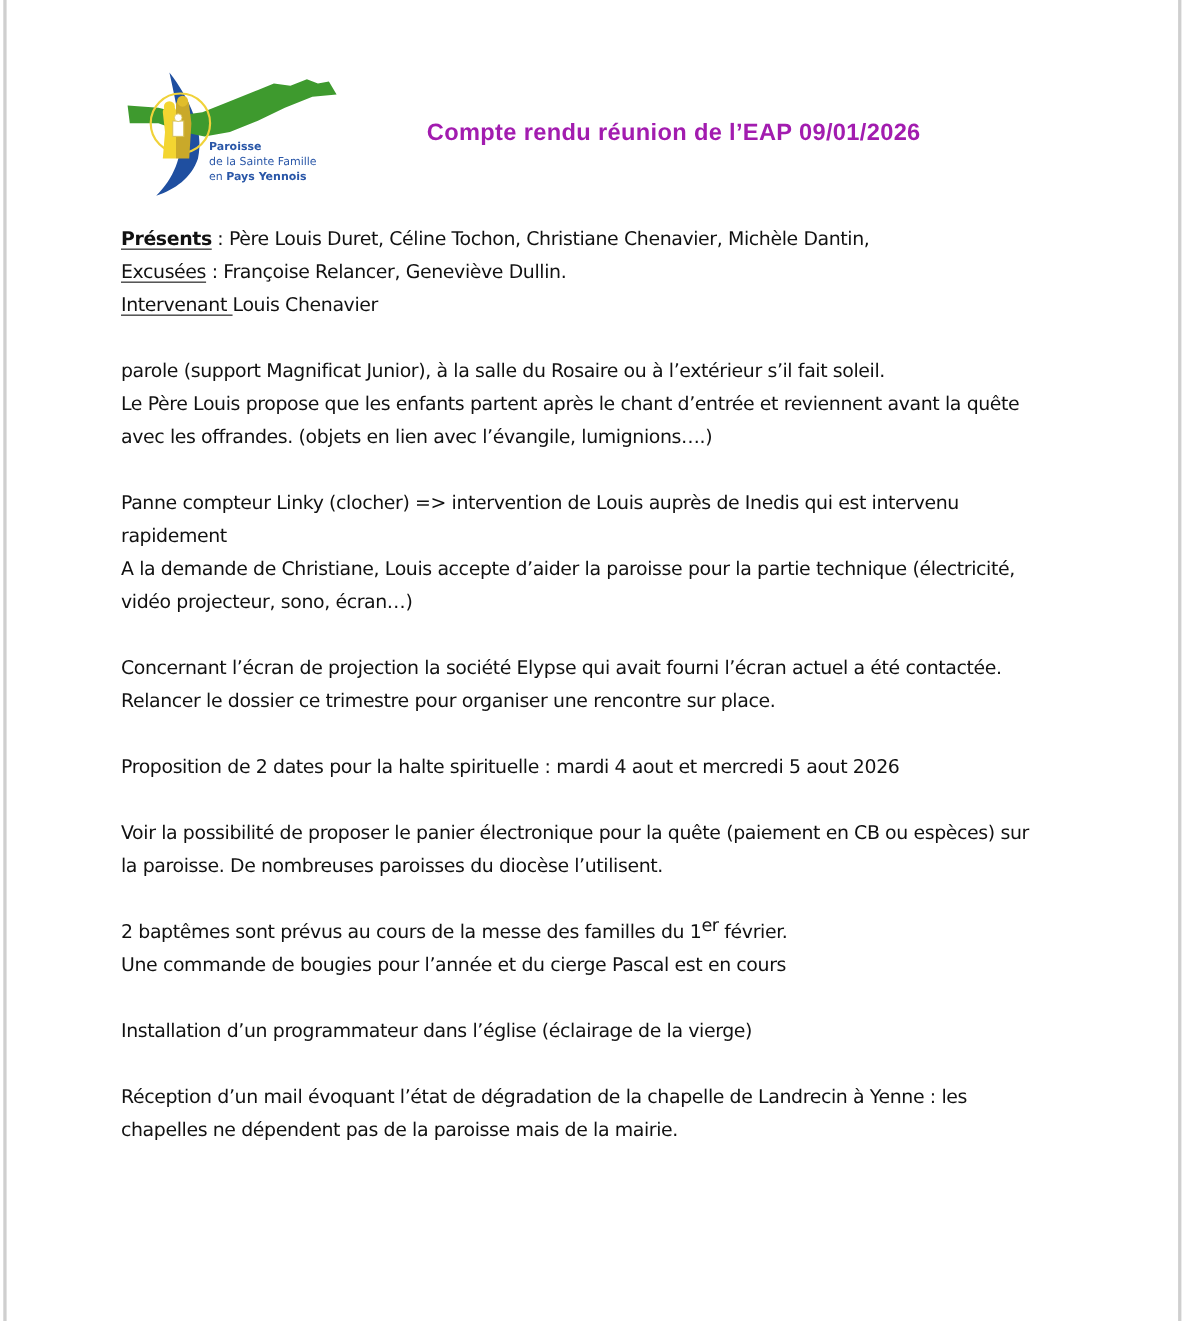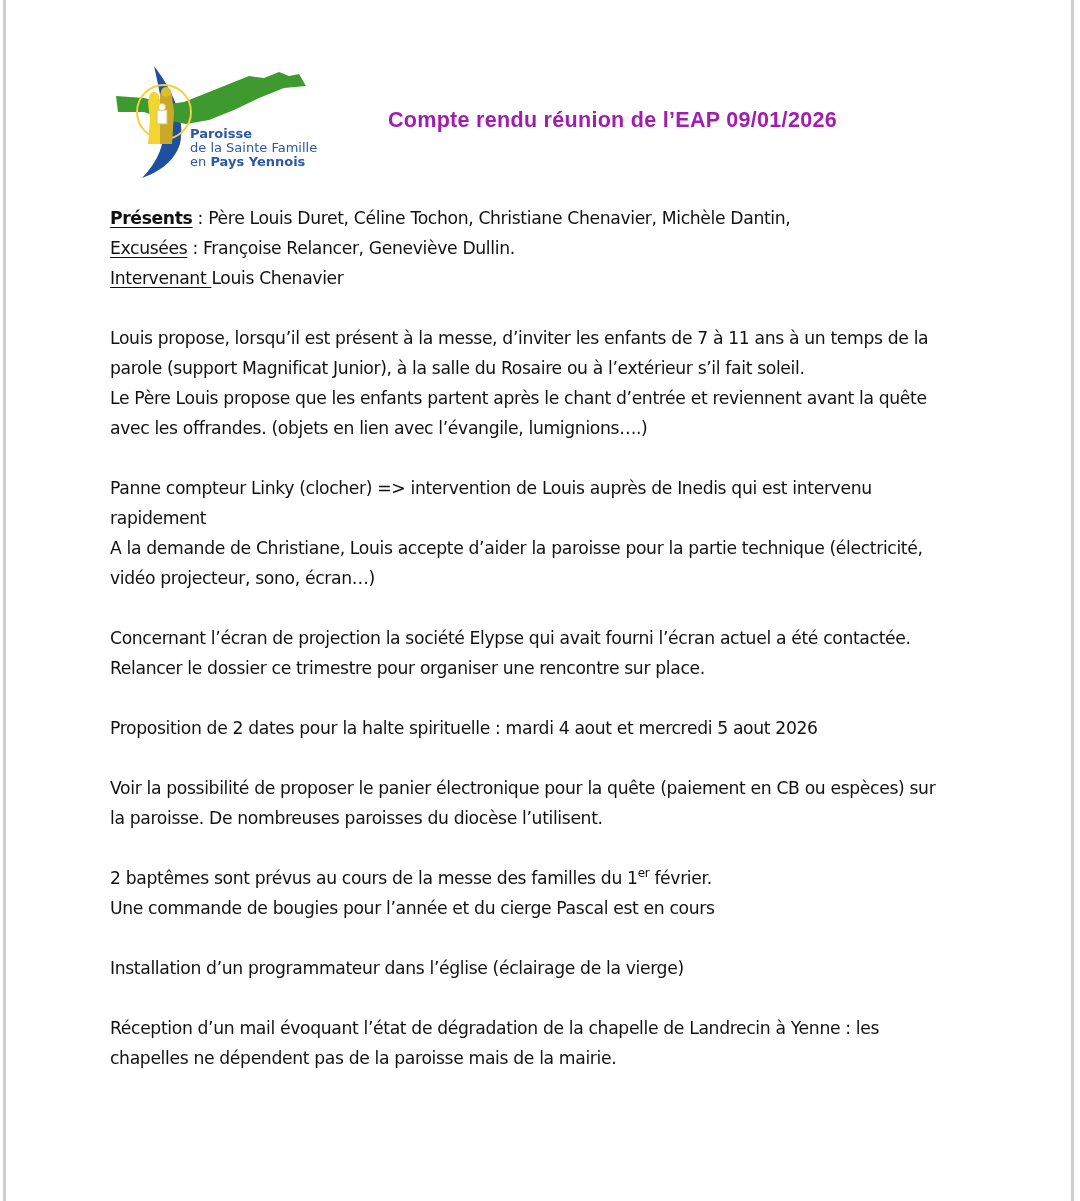--- a/index.html
+++ b/index.html
@@ -36,21 +36,21 @@
       left: 0;
       top: 0;
     }
     .logo-text {
       position: absolute;
       left: 76px;
       top: 63px;
       font-family: "DejaVu Sans", sans-serif;
       font-weight: bold;
       color: #2a57a8;
-      font-size: 13px;
+      font-size: 10px;
       line-height: 14px;
       white-space: nowrap;
     }
     .logo-text .l2 { font-weight: normal; }
     .logo-text .l3 .norm { font-weight: normal; }
     .title {
       position: absolute;
       left: 382px;
       top: 108px;
       font-family: "Liberation Sans", sans-serif;
@@ -76,21 +76,21 @@
       white-space: nowrap;
       height: 30px;
     }
     .gap {
       display: block;
       height: 30px;
     }
     .u { text-decoration: underline; text-underline-offset: 3px; margin-top: 20px; }
     .b { font-weight: bold; }
     sup {
-      font-size: 12px;
+      font-size: 16px;
       line-height: 0;
       vertical-align: 7px;
     }
   </style>
 </head>
 <body>
 
 <div class="page">
 
   <div class="logo">
@@ -122,21 +122,20 @@
 
     <div>
       <span class="line"><span class="u b">Présents</span><span> : Père Louis Duret, Céline Tochon, Christiane Chenavier, Michèle Dantin,</span></span>
       <span class="line"><span class="u">Excusées</span><span> : Françoise Relancer, Geneviève Dullin.</span></span>
       <span class="line"><span class="u">Intervenant </span><span>Louis Chenavier</span></span>
     </div>
 
     <span class="gap"></span>
 
     <div>
-      <span class="line">Louis propose, lorsqu’il est présent à la messe, d’inviter les enfants de 7 à 11 ans à un temps de la</span>
       <span class="line">parole (support Magnificat Junior), à la salle du Rosaire ou à l’extérieur s’il fait soleil.</span>
       <span class="line">Le Père Louis propose que les enfants partent après le chant d’entrée et reviennent avant la quête</span>
       <span class="line">avec les offrandes. (objets en lien avec l’évangile, lumignions….)</span>
     </div>
 
     <span class="gap"></span>
 
     <div>
       <span class="line">Panne compteur Linky (clocher) =&gt; intervention de Louis auprès de Inedis qui est intervenu</span>
       <span class="line">rapidement</span>

